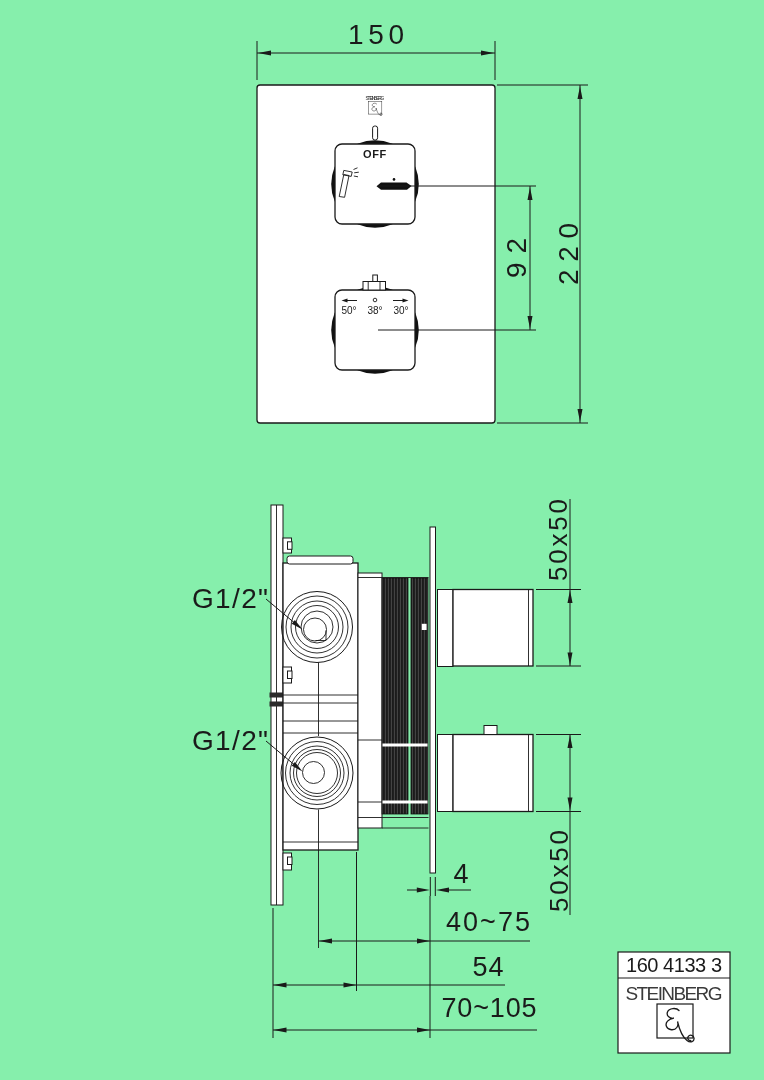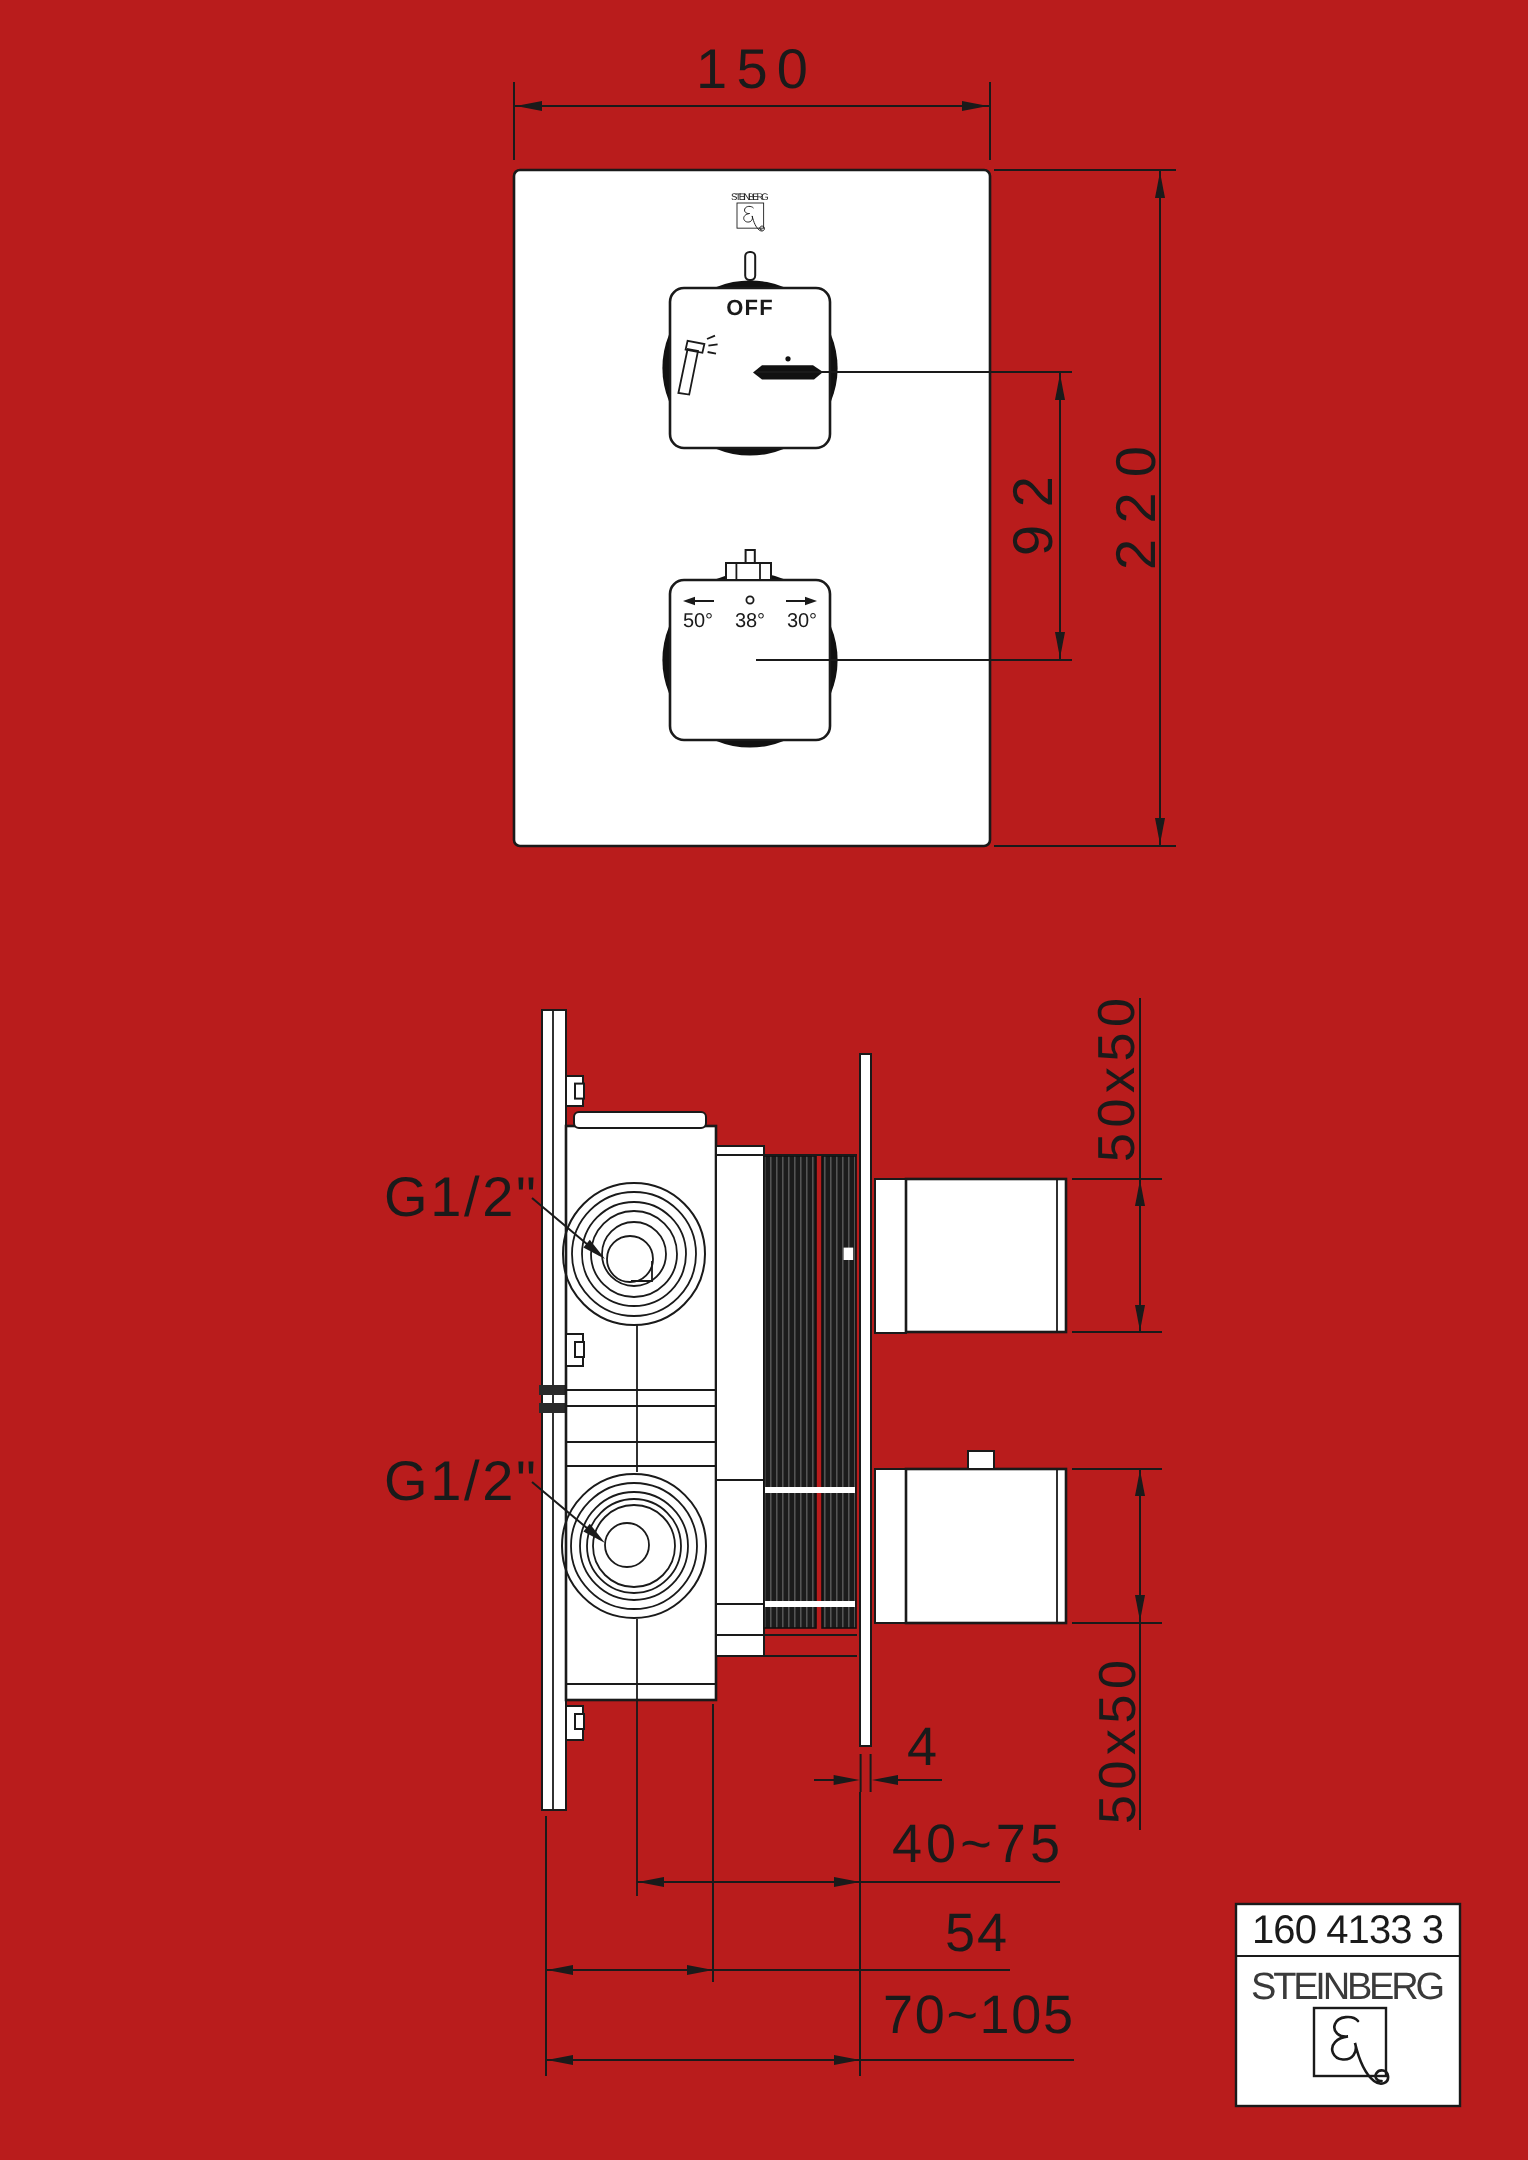--- a/index.html
+++ b/index.html
@@ -1,16 +1,16 @@
 <!DOCTYPE html>
 <html><head>
 <meta charset="utf-8">
 <style>
   html,body{margin:0;padding:0;background:#ffffff;}
-  .stage{position:relative;width:764px;height:1080px;background:#b91c1c;overflow:hidden;
+  .stage{position:relative;width:764px;height:1080px;background:#86efac;overflow:hidden;
          font-family:"Liberation Sans", sans-serif;}
   svg{display:block;}
   svg text{fill:#1a1a1a;font-family:"Liberation Sans", sans-serif;}
   .t-dim{font-size:28px;}
   .t-dim-sm{font-size:27px;}
   .t-rot{font-size:28px;}
   .t-5050{font-size:26px;}
   .t-g12{font-size:28px;}
   .t-off{font-size:11px;letter-spacing:.6px;font-weight:bold;}
   .t-temp{font-size:10px;}

